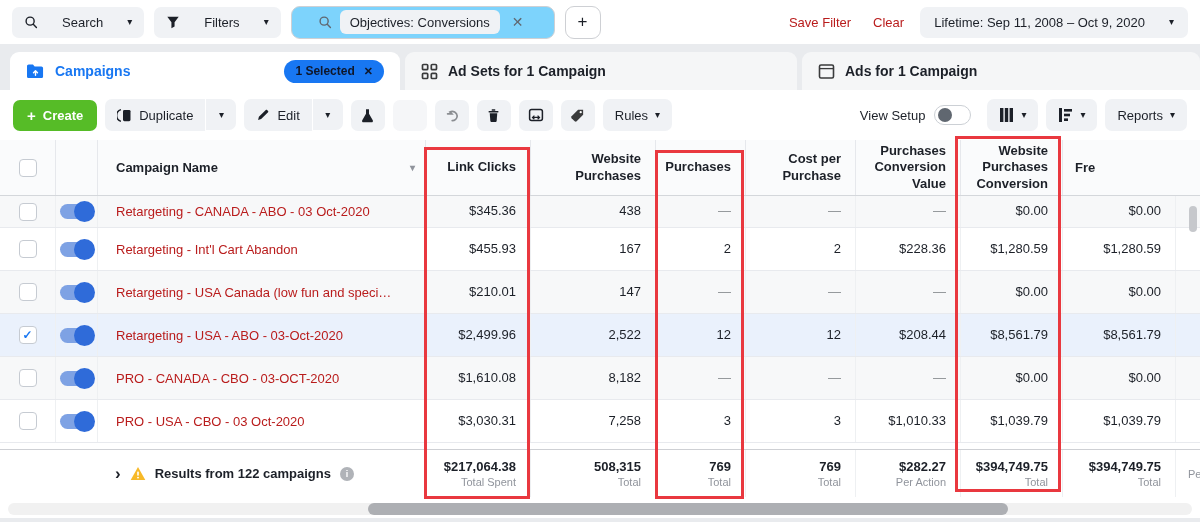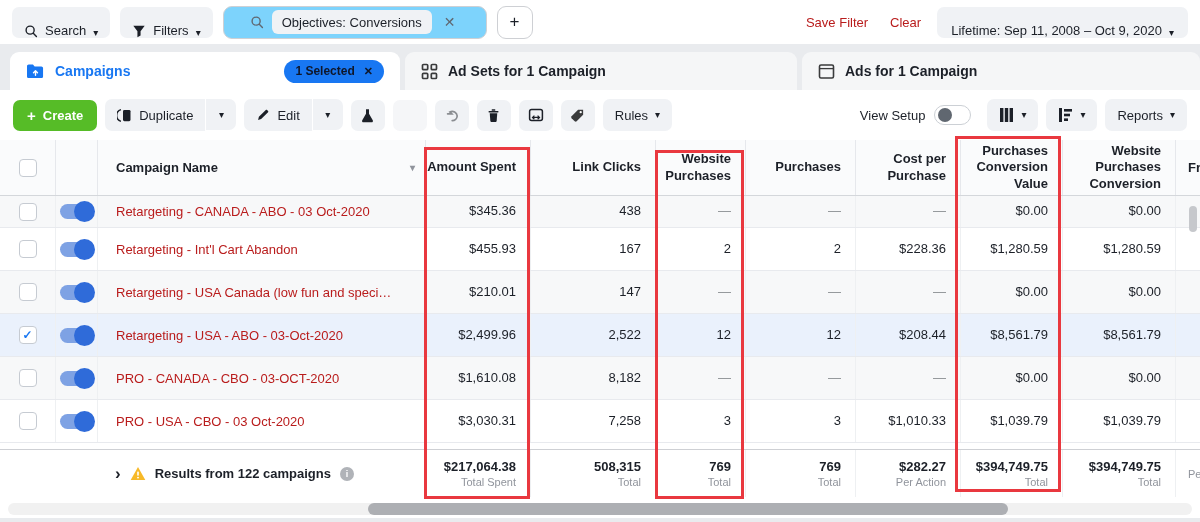--- a/index.html
+++ b/index.html
@@ -1,21 +1,21 @@
 <!DOCTYPE html>
 <html><head>
 <meta charset="utf-8">
 <style>
   * { margin:0; padding:0; box-sizing:border-box; }
   body { background:#ddd; font-family:"Liberation Sans", sans-serif; }
   .screen { position:relative; width:1200px; height:522px; background:#fff; overflow:hidden; color:#1c2028; font-size:13px; }
 
   
   .filter-bar { position:absolute; top:0; left:0; right:0; height:44px; background:#fff; display:flex; align-items:center; padding:0 12px; gap:10px; }
-  .pill { height:31px; border-radius:7px; background:#F0F2F5; display:flex; align-items:flex-end; gap:7px; padding:0 12px; cursor:pointer; white-space:nowrap; }
+  .pill { height:31px; border-radius:7px; background:#F0F2F5; display:flex; align-items:center; gap:24px; padding:0 12px; cursor:pointer; white-space:nowrap; }
   .caret { font-size:10px; color:#1c2028; line-height:1; }
   .search-box { height:33px; border:1px solid #CED0D4; border-radius:9px; background:#7dd3fc; display:flex; align-items:center; gap:8px; padding:0 26px; }
   .chip { height:24px; background:#F0F2F5; border-radius:6px; display:flex; align-items:center; padding:0 10px; font-size:13px; }
   .xbtn { color:#606770; font-size:14px; padding:0 4px; cursor:pointer; }
   .plus-btn { width:36px; height:33px; border:1px solid #CED0D4; border-radius:9px; background:#fff; display:flex; align-items:center; justify-content:center; font-size:17px; color:#1c2028; cursor:pointer; }
   .txt-btn { color:#b91c1c; cursor:pointer; padding:0 6px; }
   .spacer { flex:1; }
 
   
   .tab-strip { position:absolute; top:44px; left:0; right:0; height:46px; background:#E9EBEE; display:flex; align-items:flex-end; gap:5px; padding-left:10px; }
@@ -281,21 +281,20 @@
 
     <div class="trow thead">
       <div class="cc" style="display:flex;justify-content:center;">
           <span class="cbx"></span>
         </div>
       <div></div>
       <div class="hname">
         <span>Campaign Name</span>
         <span class="sortc">▾</span>
       </div>
-      <div class="num">Amount Spent</div>
       <div class="num">Link Clicks</div>
       <div class="num">Website Purchases</div>
       <div class="num">Purchases</div>
       <div class="num">Cost per Purchase</div>
       <div class="num">Purchases Conversion Value</div>
       <div class="num">Website Purchases Conversion</div>
       <div class="freq">Fre</div>
     </div>
 
     <div class="trow r partial gray">

